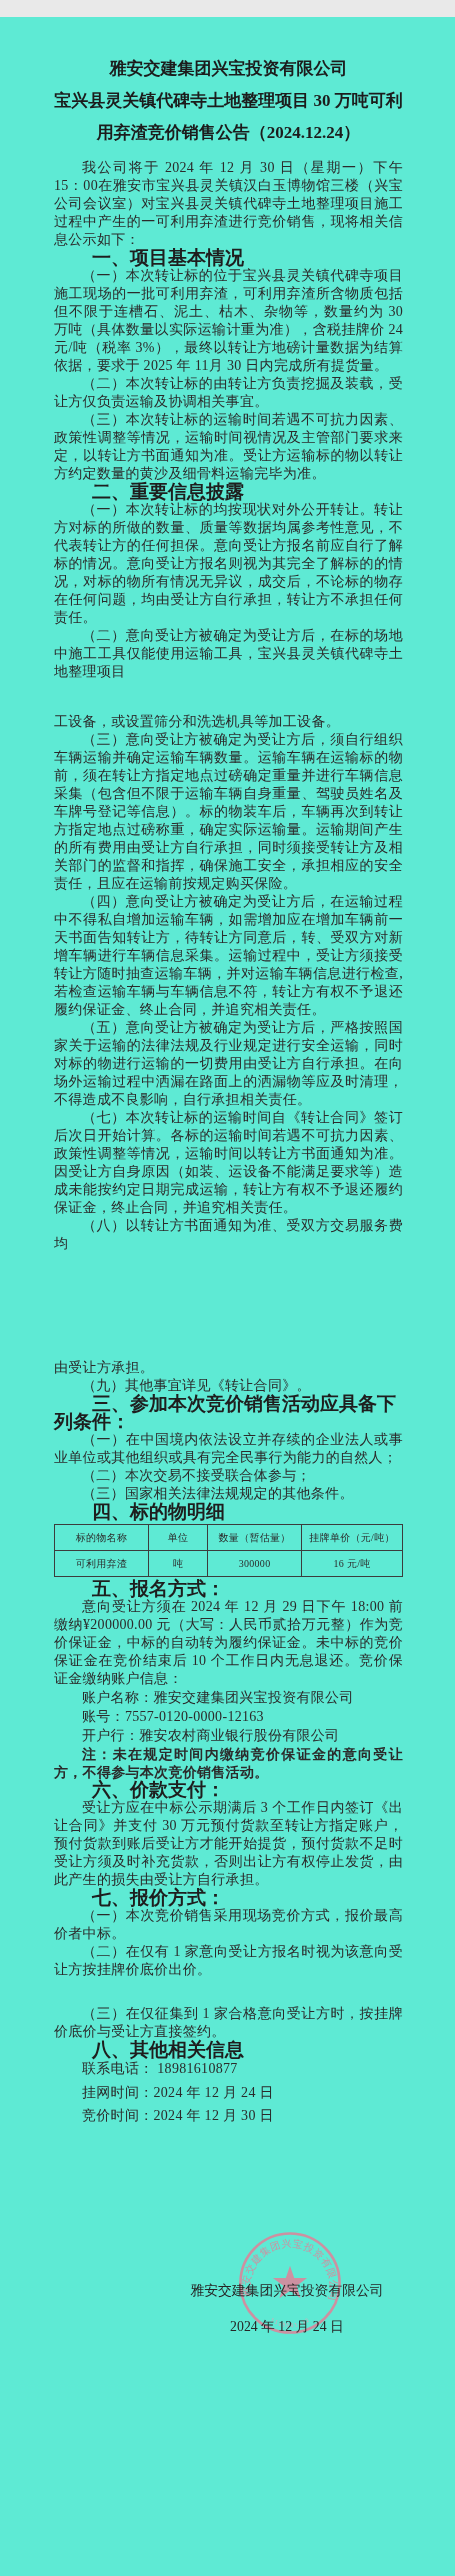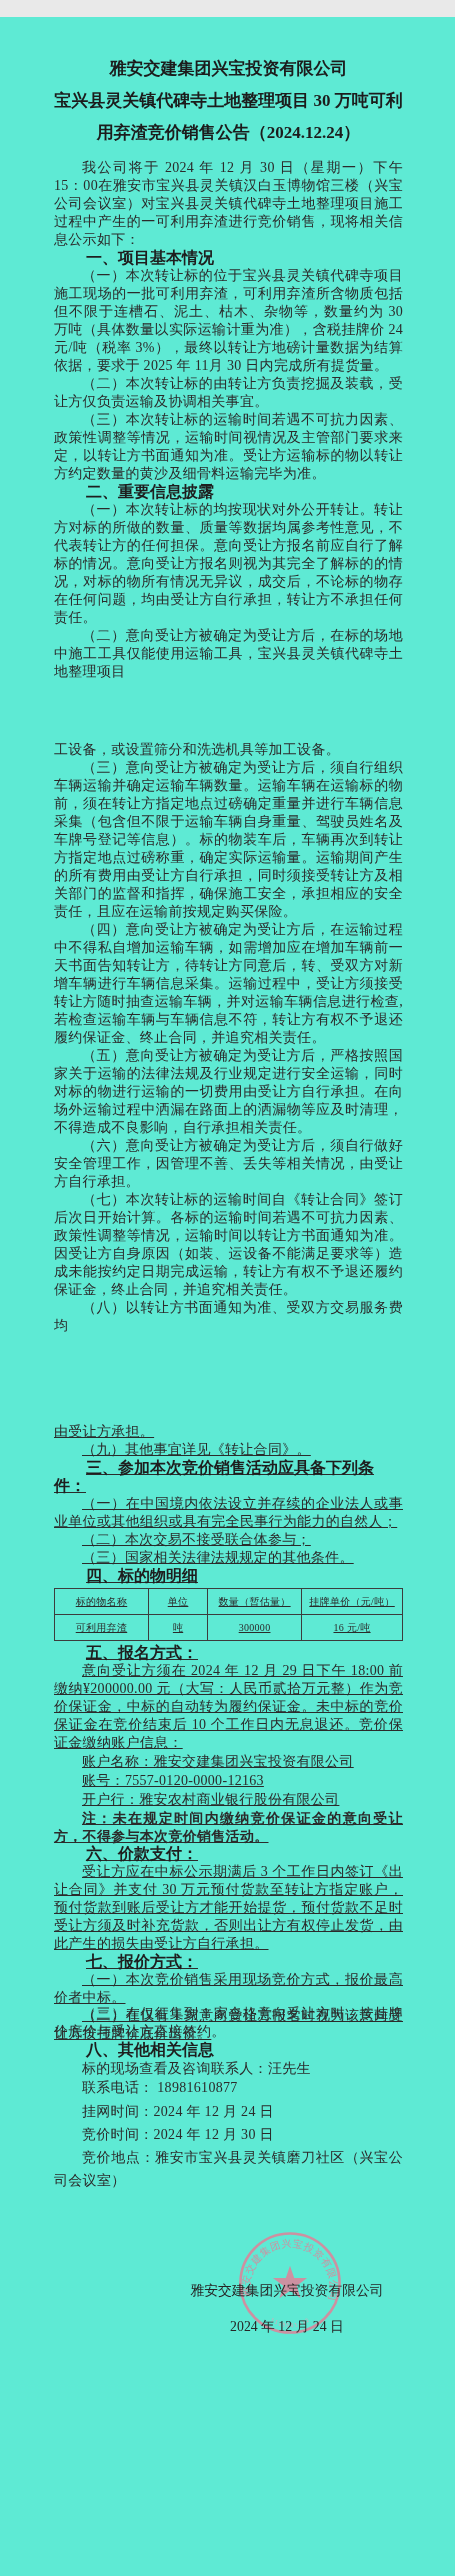--- a/index.html
+++ b/index.html
@@ -29,21 +29,21 @@
     margin:0;
     font-size:14px;
     line-height:18px;
     text-align:justify;
     text-indent:2em;
     letter-spacing:0.3px;
   }
   .cont{ text-indent:0; }
   .head{
     margin:0;
-    font-size:16px;
+    font-size:19px;
     line-height:18px;
     font-weight:bold;
     text-indent:2em;
     color:#1e1e1e;
     font-family:"Liberation Sans","DejaVu Sans",sans-serif;
   }
   .bold-note{ font-weight:bold; font-family:"Liberation Sans","DejaVu Sans",sans-serif; }
   .lot-table{
     width:100%;
     border-collapse:collapse;
@@ -95,31 +95,30 @@
     <p class="para">我公司将于 2024 年 12 月 30 日（星期一）下午 15：00在雅安市宝兴县灵关镇汉白玉博物馆三楼（兴宝公司会议室）对宝兴县灵关镇代碑寺土地整理项目施工过程中产生的一可利用弃渣进行竞价销售，现将相关信息公示如下：</p>
     <p class="head">一、项目基本情况</p>
     <p class="para">（一）本次转让标的位于宝兴县灵关镇代碑寺项目施工现场的一批可利用弃渣，可利用弃渣所含物质包括但不限于连槽石、泥土、枯木、杂物等，数量约为 30 万吨（具体数量以实际运输计重为准），含税挂牌价 24 元/吨（税率 3%），最终以转让方地磅计量数据为结算依据，要求于 2025 年 11月 30 日内完成所有提货量。</p>
     <p class="para">（二）本次转让标的由转让方负责挖掘及装载，受让方仅负责运输及协调相关事宜。</p>
     <p class="para">（三）本次转让标的运输时间若遇不可抗力因素、政策性调整等情况，运输时间视情况及主管部门要求来定，以转让方书面通知为准。受让方运输标的物以转让方约定数量的黄沙及细骨料运输完毕为准。</p>
     <p class="head">二、重要信息披露</p>
     <p class="para">（一）本次转让标的均按现状对外公开转让。转让方对标的所做的数量、质量等数据均属参考性意见，不代表转让方的任何担保。意向受让方报名前应自行了解标的情况。意向受让方报名则视为其完全了解标的的情况，对标的物所有情况无异议，成交后，不论标的物存在任何问题，均由受让方自行承担，转让方不承担任何责任。</p>
     <p class="para">（二）意向受让方被确定为受让方后，在标的场地中施工工具仅能使用运输工具，宝兴县灵关镇代碑寺土地整理项目</p>
   </div>
 
-  <div class="chunk" style="top:724px;">
+  <div class="chunk" style="top:696px;">
     <p class="para cont">工设备，或设置筛分和洗选机具等加工设备。</p>
     <p class="para">（三）意向受让方被确定为受让方后，须自行组织车辆运输并确定运输车辆数量。运输车辆在运输标的物前，须在转让方指定地点过磅确定重量并进行车辆信息采集（包含但不限于运输车辆自身重量、驾驶员姓名及车牌号登记等信息）。标的物装车后，车辆再次到转让方指定地点过磅称重，确定实际运输量。运输期间产生的所有费用由受让方自行承担，同时须接受转让方及相关部门的监督和指挥，确保施工安全，承担相应的安全责任，且应在运输前按规定购买保险。</p>
     <p class="para">（四）意向受让方被确定为受让方后，在运输过程中不得私自增加运输车辆，如需增加应在增加车辆前一天书面告知转让方，待转让方同意后，转、受双方对新增车辆进行车辆信息采集。运输过程中，受让方须接受转让方随时抽查运输车辆，并对运输车辆信息进行检查,若检查运输车辆与车辆信息不符，转让方有权不予退还履约保证金、终止合同，并追究相关责任。</p>
     <p class="para">（五）意向受让方被确定为受让方后，严格按照国家关于运输的法律法规及行业规定进行安全运输，同时对标的物进行运输的一切费用由受让方自行承担。在向场外运输过程中洒漏在路面上的洒漏物等应及时清理，不得造成不良影响，自行承担相关责任。</p>
-    <p class="para">（六）意向受让方被确定为受让方后，须自行做好安全管理工作，因管理不善、丢失等相关情况，由受让方自行承担。</p>
     <p class="para">（七）本次转让标的运输时间自《转让合同》签订后次日开始计算。各标的运输时间若遇不可抗力因素、政策性调整等情况，运输时间以转让方书面通知为准。因受让方自身原因（如装、运设备不能满足要求等）造成未能按约定日期完成运输，转让方有权不予退还履约保证金，终止合同，并追究相关责任。</p>
     <p class="para">（八）以转让方书面通知为准、受双方交易服务费均</p>
   </div>
 
-  <div class="chunk" style="top:1406px;text-decoration:underline;">
+  <div class="chunk" style="top:1342px;">
     <p class="para cont">由受让方承担。</p>
     <p class="para">（九）其他事宜详见《转让合同》。</p>
     <p class="head">三、参加本次竞价销售活动应具备下列条件：</p>
     <p class="para">（一）在中国境内依法设立并存续的企业法人或事业单位或其他组织或具有完全民事行为能力的自然人；</p>
     <p class="para">（二）本次交易不接受联合体参与；</p>
     <p class="para">（三）国家相关法律法规规定的其他条件。</p>
     <p class="head">四、标的物明细</p>
     <table class="lot-table">
       <tbody>
         <tr>
@@ -145,25 +144,23 @@
     <p class="head">六、价款支付：</p>
     <p class="para">受让方应在中标公示期满后 3 个工作日内签订《出让合同》并支付 30 万元预付货款至转让方指定账户，预付货款到账后受让方才能开始提货，预付货款不足时受让方须及时补充货款，否则出让方有权停止发货，由此产生的损失由受让方自行承担。</p>
     <p class="head">七、报价方式：</p>
     <p class="para">（一）本次竞价销售采用现场竞价方式，报价最高价者中标。</p>
     <p class="para">（二）在仅有 1 家意向受让方报名时视为该意向受让方按挂牌价底价出价。</p>
   </div>
 
   <div class="chunk" style="top:1988px;">
     <p class="para">（三）在仅征集到 1 家合格意向受让方时，按挂牌价底价与受让方直接签约。</p>
     <p class="head">八、其他相关信息</p>
-    <p class="para contact-line">标的现场查看及咨询联系人：汪先生</p>
     <p class="para contact-line" style="margin-bottom:3.4px;">联系电话： 18981610877</p>
     <p class="para sched-line">挂网时间：2024 年 12 月 24 日</p>
     <p class="para sched-line">竞价时间：2024 年 12 月 30 日</p>
-    <p class="para sched-line">竞价地点：雅安市宝兴县灵关镇磨刀社区（兴宝公司会议室）</p>
   </div>
 
   <div class="stamp">
     <svg width="106" height="106" viewBox="0 0 184 184">
       <defs>
         <path id="ringTop" d="M 24,116 A 70,70 0 1 1 160,116" fill="none"></path>
         <path id="ringBottom" d="M 52,152 A 56,56 0 0 0 132,152" fill="none"></path>
       </defs>
       <circle cx="92" cy="92" r="86" fill="none" stroke="#e57e96" stroke-width="4.5"></circle>
       <polygon points="92,62 99.3,83.2 121.7,83.5 103.8,96.9 110.4,118.3 92,105.4 73.6,118.3 80.2,96.9 62.3,83.5 84.7,83.2" fill="#e57e96"></polygon>

